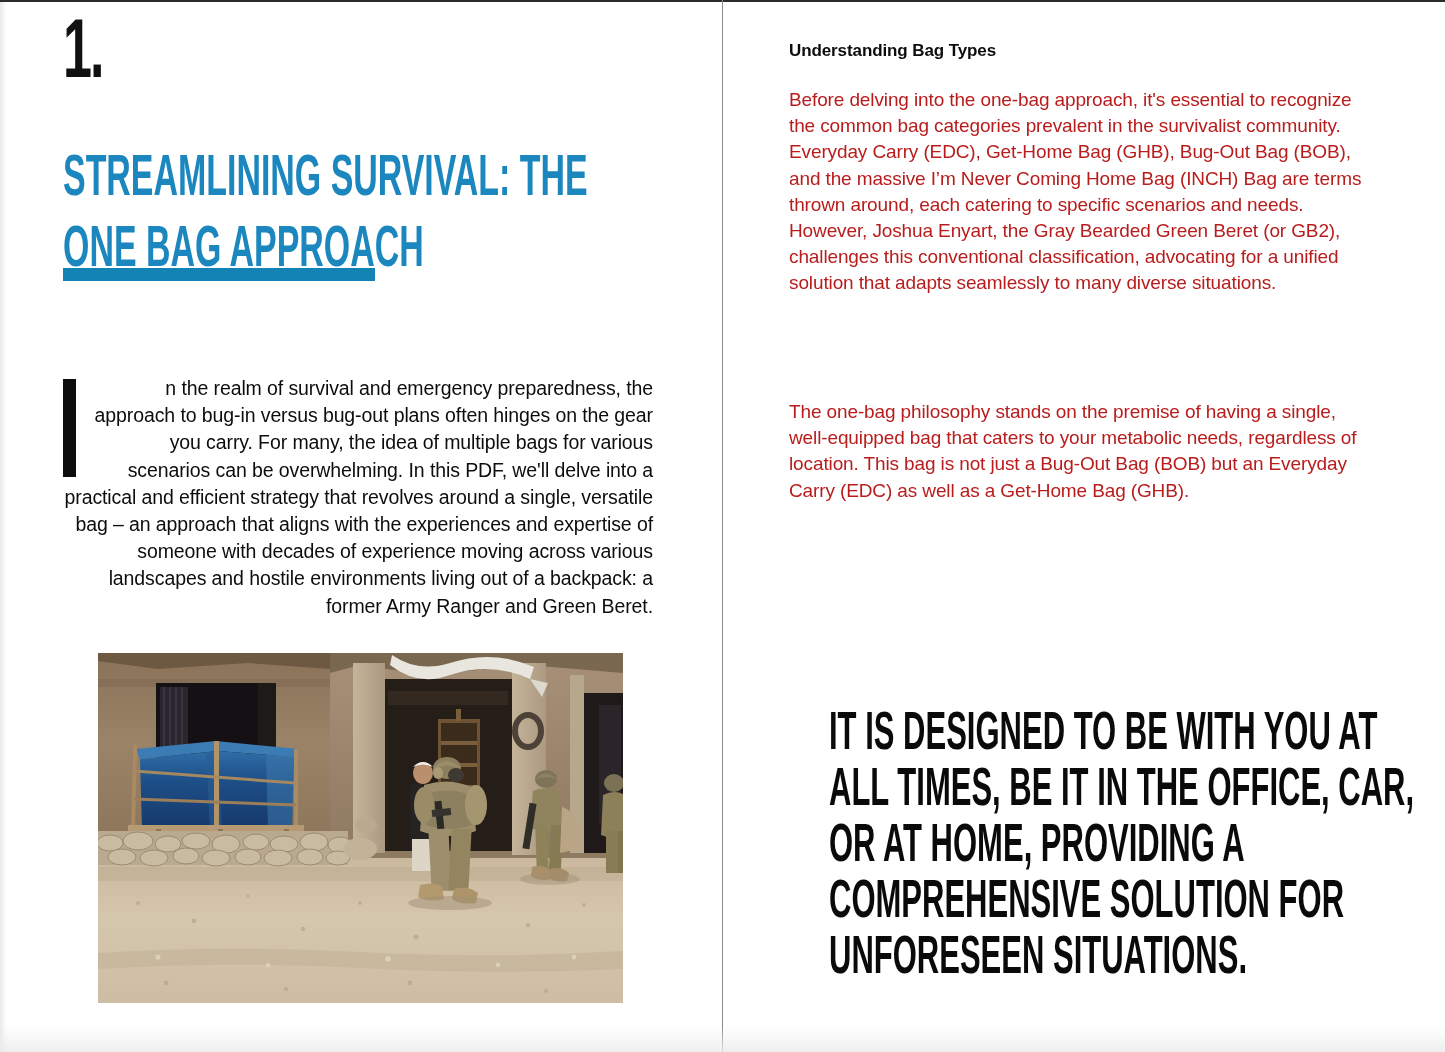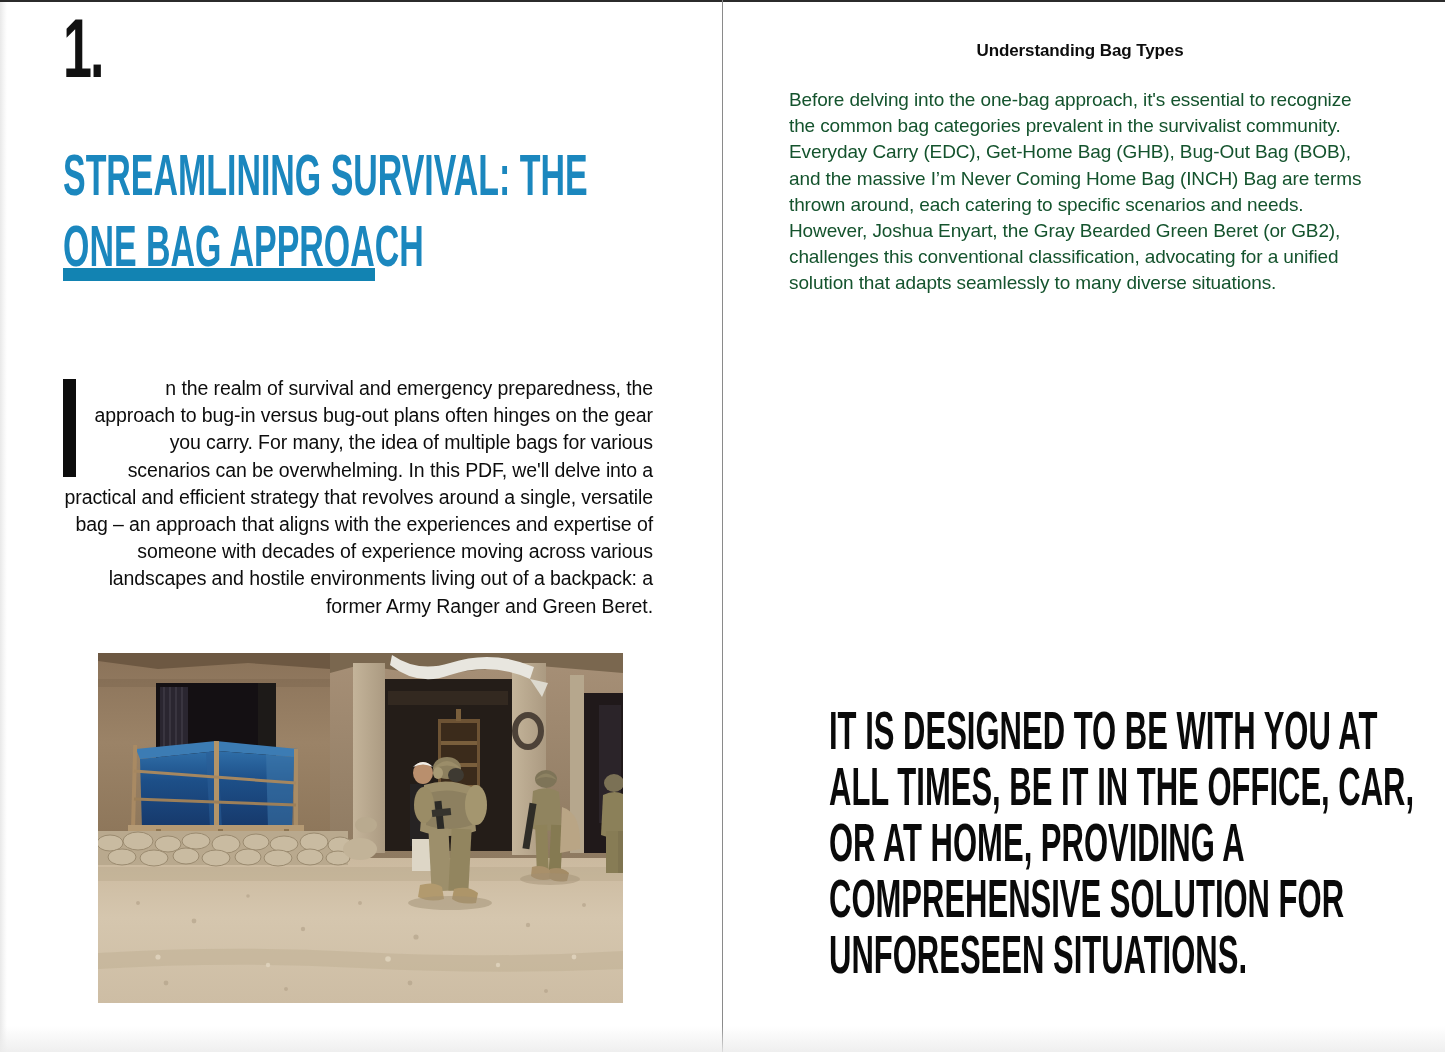--- a/index.html
+++ b/index.html
@@ -141,27 +141,26 @@
     width: 600px; height: 1052px;
   }
 
   .sub-head {
     font-size: 17px;
     font-weight: 700;
     line-height: 22px;
     color: #0d0d0d;
     letter-spacing: -0.1px;
     margin: 0;
-    text-align: center;
   }
 
   .body-copy {
     font-size: 19px;
     line-height: 26.2px;
-    color: #14532d;
+    color: #b91c1c;
     letter-spacing: -0.12px;
     margin: 0;
   }
 
   .block-bagtypes { position: absolute; left: 0; top: 40px; width: 582px; }
   .block-bagtypes .body-copy { margin-top: 25px; }
 
   .block-philosophy { position: absolute; left: 0; top: 374px; width: 582px; }
   .block-philosophy .body-copy { margin-top: 25px; }
 
@@ -406,20 +405,21 @@
   <div class="page-divider"></div>
 
   <div class="col-right">
 
     <div class="block-bagtypes">
       <h2 class="sub-head">Understanding Bag Types</h2>
       <p class="body-copy">Before delving into the one-bag approach, it's essential to recognize the common bag categories prevalent in the survivalist community. Everyday Carry (EDC), Get-Home Bag (GHB), Bug-Out Bag (BOB), and the massive I’m Never Coming Home Bag (INCH) Bag are terms thrown around, each catering to specific scenarios and needs. However, Joshua Enyart, the Gray Bearded Green Beret (or GB2), challenges this conventional classification, advocating for a unified solution that adapts seamlessly to many diverse situations.</p>
     </div>
 
     <div class="block-philosophy">
+      <p class="body-copy">The one-bag philosophy stands on the premise of having a single, well-equipped bag that caters to your metabolic needs, regardless of location. This bag is not just a Bug-Out Bag (BOB) but an Everyday Carry (EDC) as well as a Get-Home Bag (GHB).</p>
     </div>
 
     <blockquote class="pull-quote">IT IS DESIGNED TO BE WITH YOU AT ALL TIMES, BE IT IN THE OFFICE, CAR, OR AT HOME, PROVIDING A COMPREHENSIVE SOLUTION FOR UNFORESEEN SITUATIONS.</blockquote>
 
   </div>
 
   <div class="bottom-shade"></div>
 
 </div>
 

